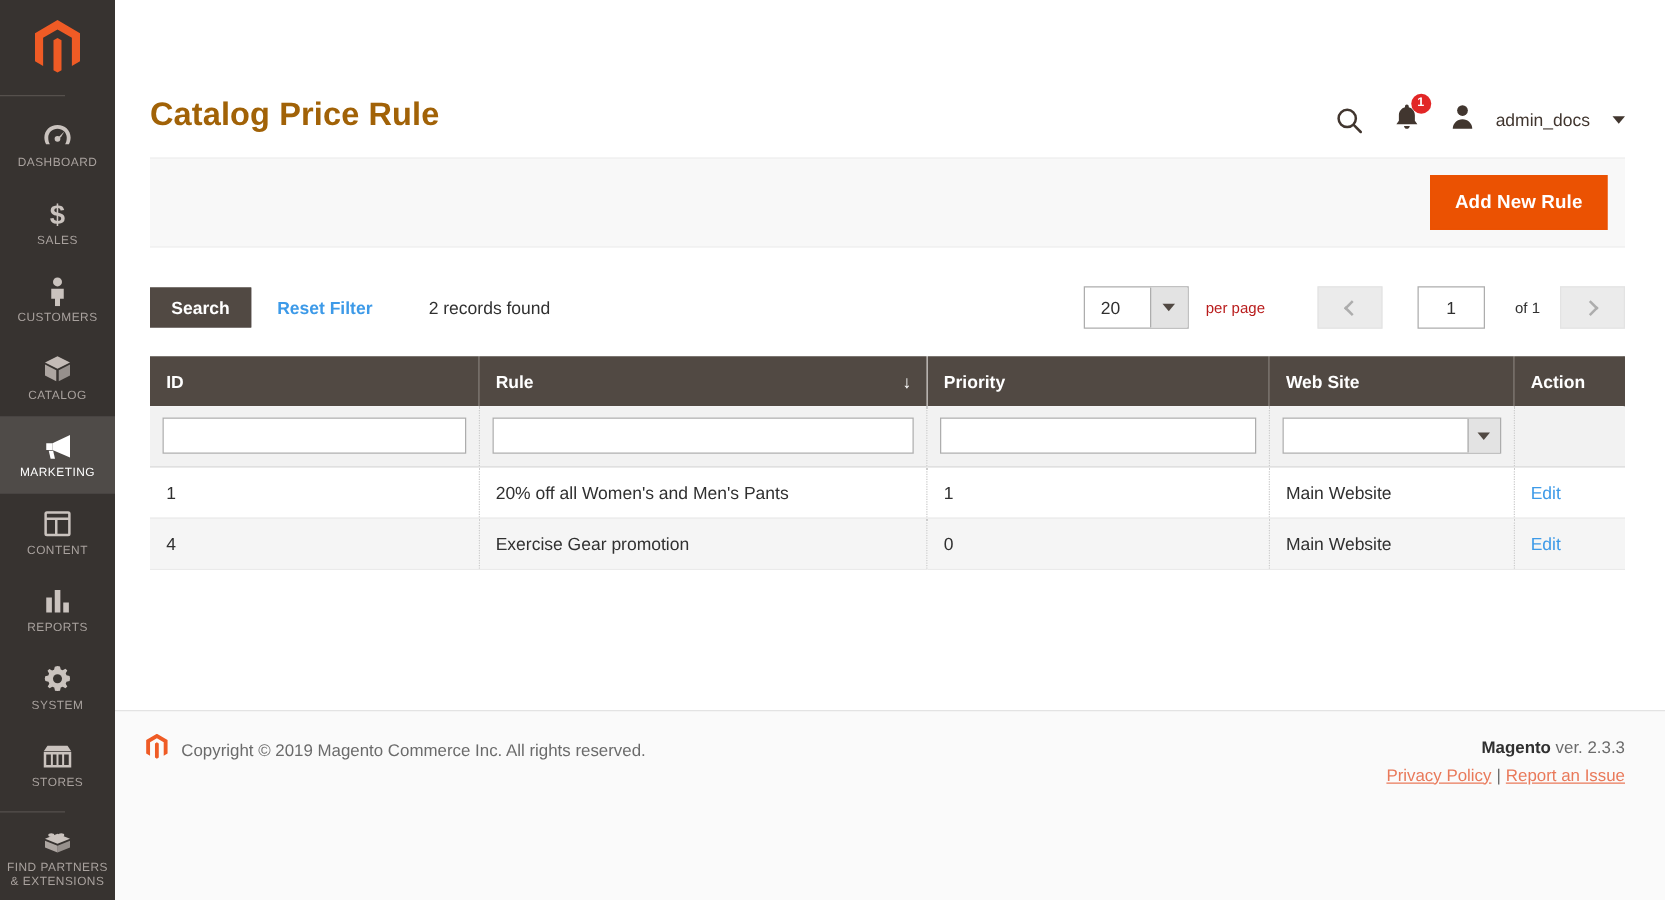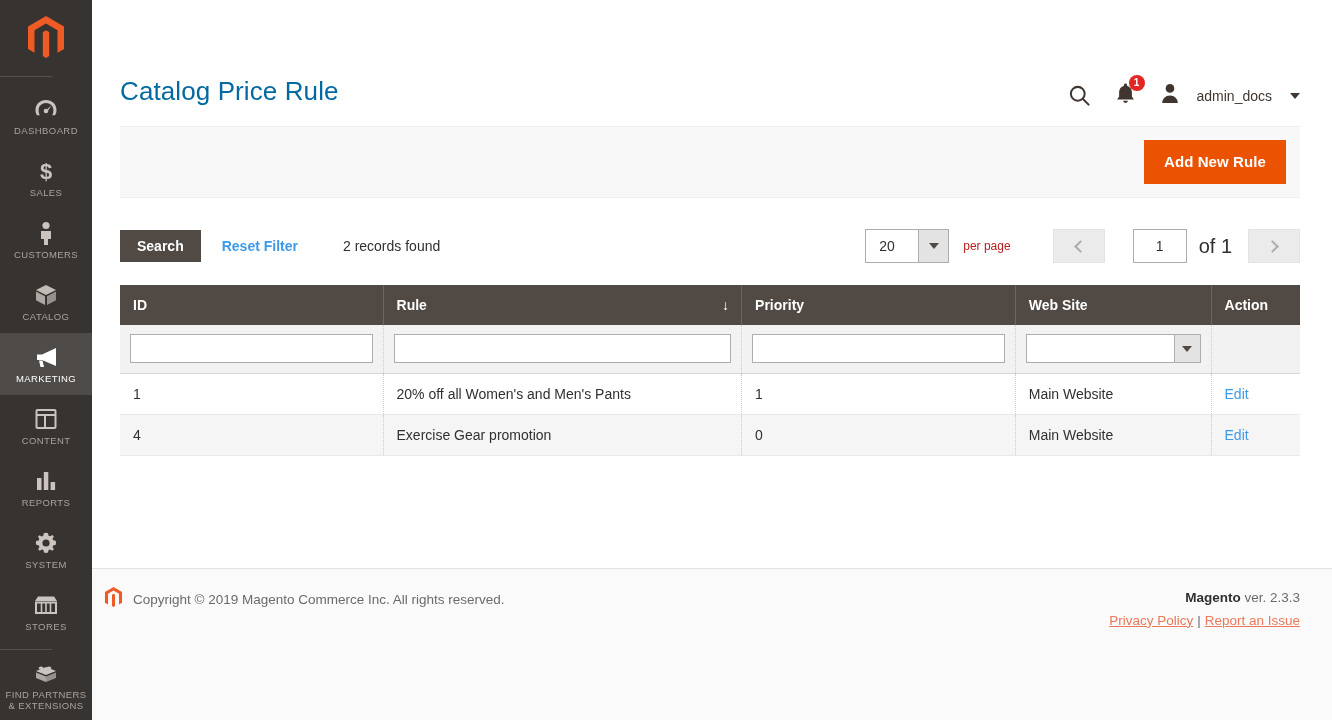--- a/index.html
+++ b/index.html
@@ -66,22 +66,22 @@
 
   
   .page-header {
     display: flex; align-items: flex-start;
     justify-content: space-between;
     padding: 62px 32px 0 28px;
     height: 126px;
   }
   .page-title {
     font-size: 26px;
-    font-weight: 400;
-    color: #0369a1;
+    font-weight: 700;
+    color: #a16207;
     letter-spacing: 0.1px;
     line-height: 1.2;
     padding-top: 14px;
   }
   .header-tools {
     display: flex; align-items: center;
     gap: 24px;
     padding-top: 20px;
   }
   .hdr-btn {
@@ -212,21 +212,21 @@
   .chev.right { transform: rotate(45deg); margin-right: 3px; }
   .page-input {
     width: 54px; height: 34px;
     border: 1px solid #adadad;
     background: #fff;
     text-align: center;
     font-size: 14px; color: #303030;
     margin-left: 28px;
     font-family: "Liberation Sans", sans-serif;
   }
-  .of-label { font-size: 20px; color: #303030; margin-left: 12px; }
+  .of-label { font-size: 12px; color: #303030; margin-left: 24px; }
 
   
   .grid-wrap { margin: 19px 32px 0 28px; }
   table.grid { width: 100%; border-collapse: collapse; table-layout: fixed; }
   table.grid th {
     background: #514943;
     color: #ffffff;
     font-size: 14px;
     font-weight: bold;
     text-align: left;
@@ -279,21 +279,21 @@
   tr.data-row td:last-child { border-right: none; }
   tr.data-row.odd td { background: #ffffff; }
   tr.data-row.even td { background: #f5f5f5; }
   .edit-link { color: #3d9ae8; text-decoration: none; cursor: pointer; }
 
   
   .footer-spacer { flex: 1 1 auto; }
   .footer {
     border-top: 1px solid #e3e3e3;
     background: #fafafa;
-    padding: 18px 32px 0 12px;
+    padding: 18px 32px 0 24px;
     display: flex; align-items: flex-start; justify-content: space-between;
     min-height: 152px;
   }
   .copyright { display: flex; align-items: center; gap: 10px; }
   .copyright-text { font-size: 13.5px; color: #6b6b6b; }
   .footer-right { text-align: right; }
   .version { font-size: 13.5px; color: #6b6b6b; line-height: 1.6; }
   .version b { color: #303030; font-weight: bold; }
   .footer-links { margin-top: 4px; font-size: 13.5px; color: #6b6b6b; }
   .footer-links a {

